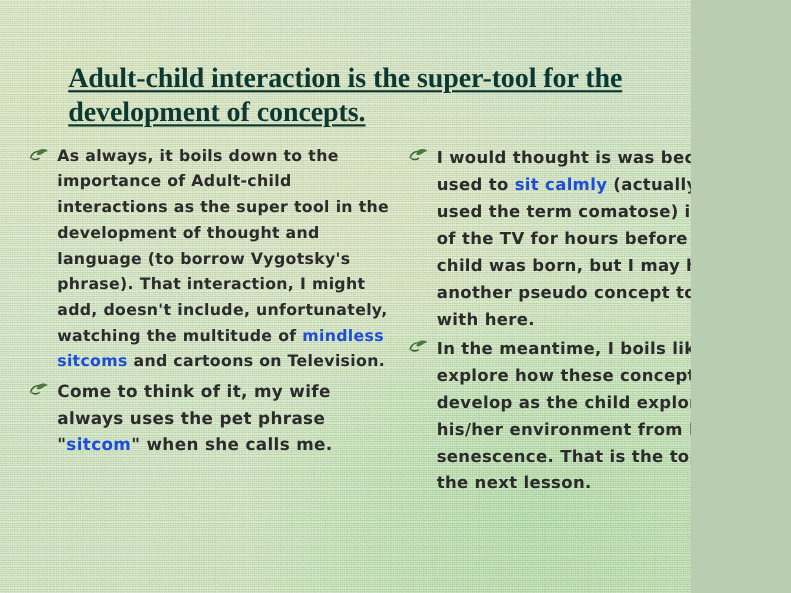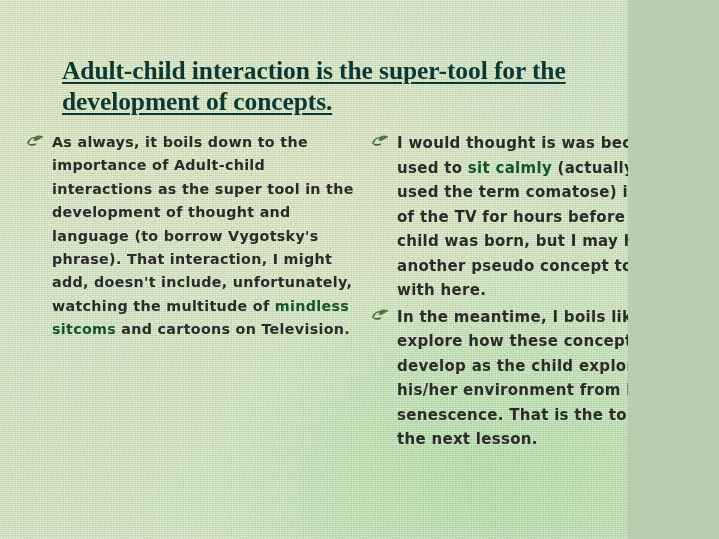--- a/index.html
+++ b/index.html
@@ -112,21 +112,21 @@
   }
 
   
   #left-column .bullet-text       { font-size: 14.3px; line-height: 23.4px; }
   #left-column .item-1 .bullet-text { font-size: 14.3px; line-height: 23.4px; }
   #left-column .item-2 .bullet-text { font-size: 15.3px; line-height: 24.2px; }
 
   
   #right-column .bullet-text { font-size: 15.0px; line-height: 24.5px; }
 
-  .accent { color: #14532d; }
+  .accent { color: #1d4ed8; }
 </style>
 </head>
 <body>
 
 <div id="slide">
 
   <div class="bg-layer" id="bg-base"></div>
   <div class="bg-layer" id="bg-blotch"></div>
   <div class="bg-layer" id="bg-noise"></div>
   <div class="bg-layer" id="bg-speckle"></div>
@@ -145,20 +145,32 @@
             <path d="M1.4 8.2c1.6-3.4 4.6-5.6 7.8-5.1 1.3.2 2 1 1.7 1.9-.3.9-1.5 1.1-2.3.6-.6-.4-.5-1.1.1-1.2-1.9-.3-3.9 1.1-5.1 3-.5.8-.9 1.6-1.1 2.3-.3.9-1.5.6-1.1-.5z" fill="#3f6b35"></path>
             <path d="M8.6 3.0c2.6-1.6 5.6-1.9 8.0-.7.8.4.6 1.3-.3 1.4-1.3.2-2.3 1-3.4 1.8-1.4 1.0-2.9 1.7-4.6 1.3-1.0-.2-1.2-1.2-.4-1.6.7-.3 1.5-.1 1.9.4.5-.9-.2-2.0-1.2-2.6z" fill="#4a7a3e"></path>
             <path d="M3.0 9.6c1.9.9 4.2.9 6.2-.1.7-.3 1.3.5.7 1.0-2.0 1.6-4.9 1.7-7.0.3-.7-.5-.5-1.4.1-1.2z" fill="#36612e"></path>
           </svg>
         </span>
         <span class="bullet-text">
           <span>As always, it boils down to the importance of Adult-child interactions as the super tool in the development of thought and language (to borrow Vygotsky's phrase).  That interaction, I might add, doesn't include, unfortunately, watching the multitude of </span><span class="accent">mindless sitcoms</span><span> and cartoons on Television.</span>
         </span>
       </div>
 
+      <div class="bullet-item item-2">
+        <span class="bullet-marker">
+          <svg width="18" height="13" viewBox="0 0 18 13" aria-hidden="true">
+            <path d="M1.4 8.2c1.6-3.4 4.6-5.6 7.8-5.1 1.3.2 2 1 1.7 1.9-.3.9-1.5 1.1-2.3.6-.6-.4-.5-1.1.1-1.2-1.9-.3-3.9 1.1-5.1 3-.5.8-.9 1.6-1.1 2.3-.3.9-1.5.6-1.1-.5z" fill="#3f6b35"></path>
+            <path d="M8.6 3.0c2.6-1.6 5.6-1.9 8.0-.7.8.4.6 1.3-.3 1.4-1.3.2-2.3 1-3.4 1.8-1.4 1.0-2.9 1.7-4.6 1.3-1.0-.2-1.2-1.2-.4-1.6.7-.3 1.5-.1 1.9.4.5-.9-.2-2.0-1.2-2.6z" fill="#4a7a3e"></path>
+            <path d="M3.0 9.6c1.9.9 4.2.9 6.2-.1.7-.3 1.3.5.7 1.0-2.0 1.6-4.9 1.7-7.0.3-.7-.5-.5-1.4.1-1.2z" fill="#36612e"></path>
+          </svg>
+        </span>
+        <span class="bullet-text">
+          <span>Come to think of it, my wife always uses the pet phrase "</span><span class="accent">sitcom</span><span>" when she calls me.</span>
+        </span>
+      </div>
 
     </div>
 
     <div class="column" id="right-column">
 
       <div class="bullet-item item-1">
         <span class="bullet-marker">
           <svg width="18" height="13" viewBox="0 0 18 13" aria-hidden="true">
             <path d="M1.4 8.2c1.6-3.4 4.6-5.6 7.8-5.1 1.3.2 2 1 1.7 1.9-.3.9-1.5 1.1-2.3.6-.6-.4-.5-1.1.1-1.2-1.9-.3-3.9 1.1-5.1 3-.5.8-.9 1.6-1.1 2.3-.3.9-1.5.6-1.1-.5z" fill="#3f6b35"></path>
             <path d="M8.6 3.0c2.6-1.6 5.6-1.9 8.0-.7.8.4.6 1.3-.3 1.4-1.3.2-2.3 1-3.4 1.8-1.4 1.0-2.9 1.7-4.6 1.3-1.0-.2-1.2-1.2-.4-1.6.7-.3 1.5-.1 1.9.4.5-.9-.2-2.0-1.2-2.6z" fill="#4a7a3e"></path>

